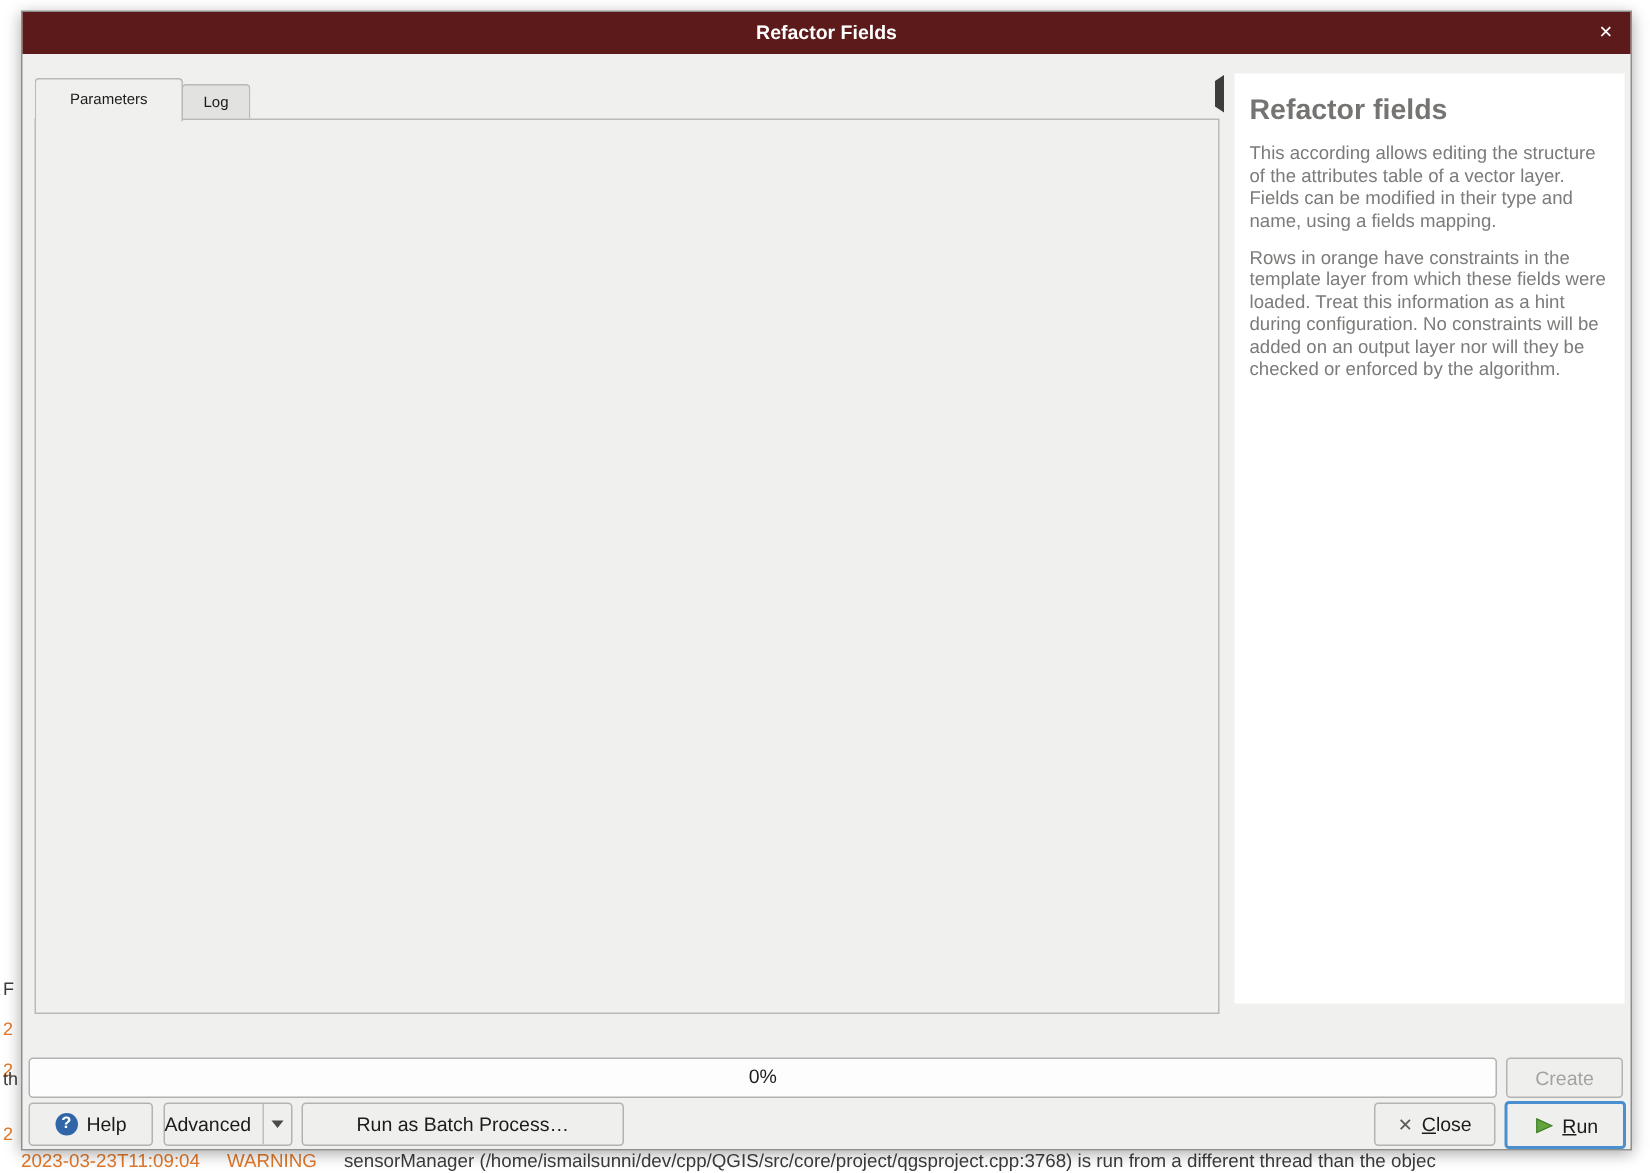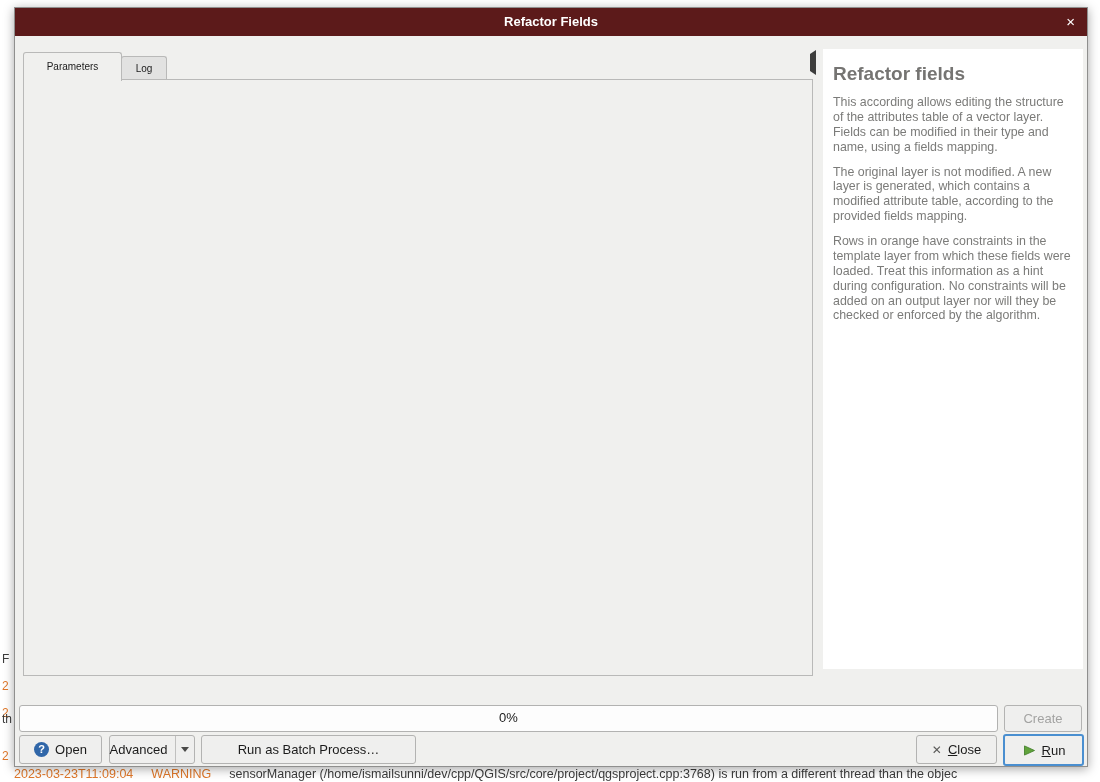--- a/index.html
+++ b/index.html
@@ -345,30 +345,29 @@
 
   <div class="cb-box" style="left:14px;top:604px;">
     <span>✓</span>
   </div>
   <div class="cb-lbl" style="left:36px;top:605px;">Open output file after running algorithm</div>
 
   <span class="abs" style="left:795px;top:46px;"><span class="tri-left-sm"></span></span>
   <div class="help-panel">
     <div class="help-title">Refactor fields</div>
     <p class="help-p">This according allows editing the structure of the attributes table of a vector layer. Fields can be modified in their type and name, using a fields mapping.</p>
-    <p class="help-p">The original layer is not modified. A new layer is generated, which contains a modified attribute table, according to the provided fields mapping.</p>
     <p class="help-p">Rows in orange have constraints in the template layer from which these fields were loaded. Treat this information as a hint during configuration. No constraints will be added on an output layer nor will they be checked or enforced by the algorithm.</p>
   </div>
 
   <div class="progress">0%</div>
   <div class="btn btn-disabled" style="left:989px;top:697px;width:76px;height:25px;">Create</div>
 
   <div class="btn" style="left:4px;top:727px;width:81px;height:27px;">
     <span class="help-circle">?</span>
-    <span>Open</span>
+    <span>Help</span>
   </div>
   <div class="btn" style="left:94px;top:727px;width:84px;height:27px;">
     <span>Advanced</span>
     <span class="adv-sep">
         <span class="tri-down"></span>
       </span>
   </div>
   <div class="btn" style="left:186px;top:727px;width:213px;height:27px;">Run as Batch Process…</div>
   <div class="btn" style="left:901px;top:727px;width:79px;height:27px;">
     <span class="x-ico">✕</span>

